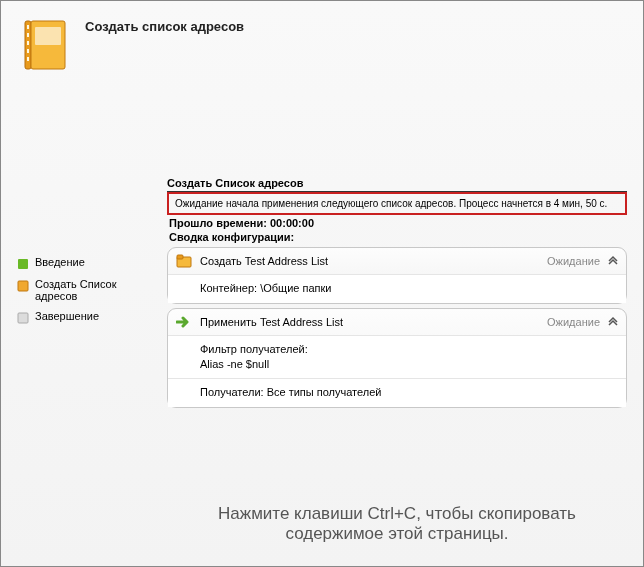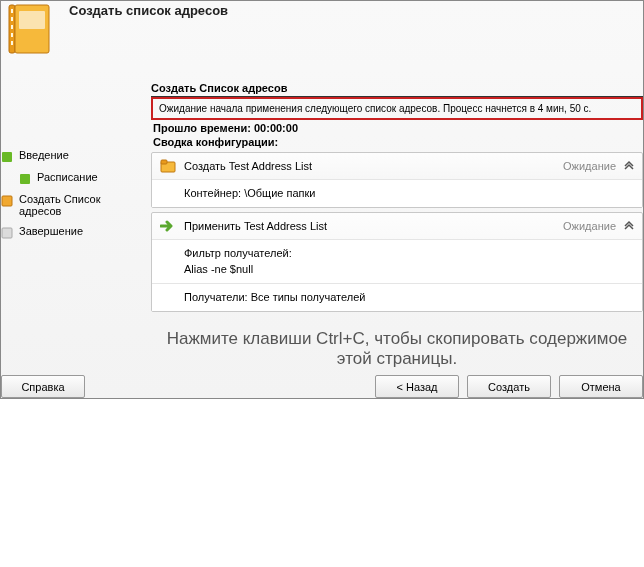--- a/index.html
+++ b/index.html
@@ -5,23 +5,24 @@
   * { box-sizing: border-box; }
   body {
     margin: 0;
     background: #fff;
     font-family: "Segoe UI", Tahoma, Arial, sans-serif;
     font-size: 11px;
     color: #000;
   }
   .outer {
     width: 644px;
-    height: 399px;
+    height: 567px;
     border: 1px solid #888;
     background: linear-gradient(to bottom, #f9f9f9 0%, #f3f3f3 100%);
+    padding: 16px;
     display: flex;
     flex-direction: column;
   }
   .header {
     display: flex;
     align-items: flex-start;
     gap: 12px;
     margin-bottom: 12px;
   }
   .header-icon {
@@ -77,21 +78,21 @@
   }
   .elapsed, .summary-label {
     margin-top: 2px;
     font-size: 11px;
     padding: 0 2px;
     font-weight: bold;
   }
   .card {
     background: linear-gradient(to bottom, #fdfdfd, #f0f0f0);
     border: 1px solid #c8c8c8;
-    border-radius: 2px;
+    border-radius: 9px;
     margin-top: 4px;
   }
   .card-row {
     display: flex;
     align-items: center;
     padding: 5px 8px;
     gap: 8px;
     min-height: 24px;
   }
   .row-icon { width: 16px; height: 16px; flex-shrink: 0; }
@@ -157,26 +158,20 @@
 
   <div class="body">
 
     <div class="sidebar">
       <div class="step">
         <svg class="sq" width="12" height="12">
             <rect x="1" y="1" width="10" height="10" rx="1" class="fill-green"></rect>
           </svg>
         <span class="step-label">Введение</span>
       </div>
-      <div class="step sub">
-        <svg class="sq" width="12" height="12">
-            <rect x="1" y="1" width="10" height="10" rx="1" class="fill-green"></rect>
-          </svg>
-        <span class="step-label">Расписание</span>
-      </div>
       <div class="step">
         <svg class="sq" width="12" height="12">
             <rect x="1" y="1" width="10" height="10" rx="1" class="fill-orange"></rect>
           </svg>
         <span class="step-label">Создать Список адресов</span>
       </div>
       <div class="step">
         <svg class="sq" width="12" height="12">
             <rect x="1" y="1" width="10" height="10" rx="1" class="fill-gray"></rect>
           </svg>
@@ -235,22 +230,15 @@
           <div>Фильтр получателей:</div>
           <div>Alias -ne $null</div>
         </div>
         <div class="sub-row">Получатели: Все типы получателей</div>
       </div>
     </div>
   </div>
 
   <div class="footer">
     <div class="help-text">Нажмите клавиши Ctrl+C, чтобы скопировать содержимое этой страницы.</div>
-    <div class="btn-row">
-      <button class="btn">Справка</button>
-      <span class="spacer"></span>
-      <button class="btn">&lt; Назад</button>
-      <button class="btn">Создать</button>
-      <button class="btn">Отмена</button>
-    </div>
   </div>
 
 </div>
 
 </body></html>

